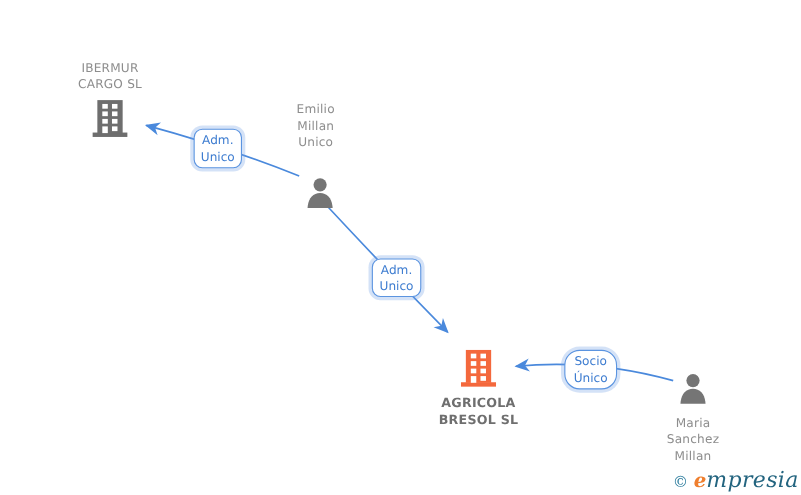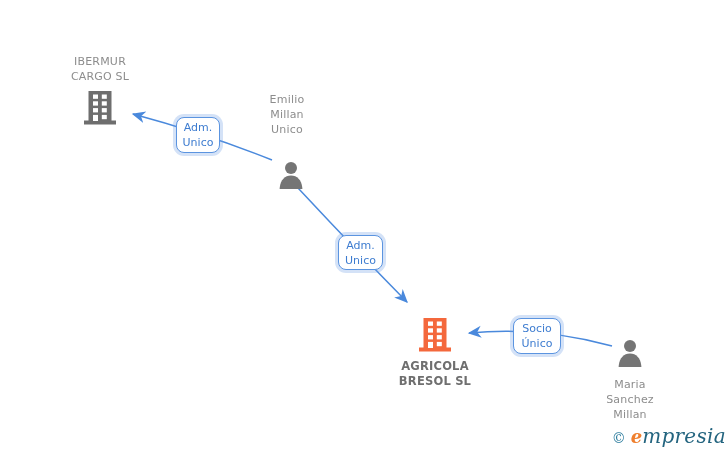--- a/index.html
+++ b/index.html
@@ -143,21 +143,21 @@
   <div class="rel-box" style="left:176px;top:117px;width:42px;height:34px;">
     <div>Adm.</div>
     <div>Unico</div>
   </div>
 
   <div class="rel-box" style="left:338px;top:235px;width:43px;height:33px;">
     <div>Adm.</div>
     <div>Unico</div>
   </div>
 
-  <div class="rel-box" style="left:513px;top:318px;width:46px;height:34px;">
+  <div class="rel-box" style="left:513px;top:318px;width:46px;height:34px;border-radius:14px;">
     <div>Socio</div>
     <div>Único</div>
   </div>
 
   <div class="brand">
     <span class="copy">©</span>
     <span class="b-e">e</span>
     <span class="b-rest">mpresia</span>
   </div>
 

